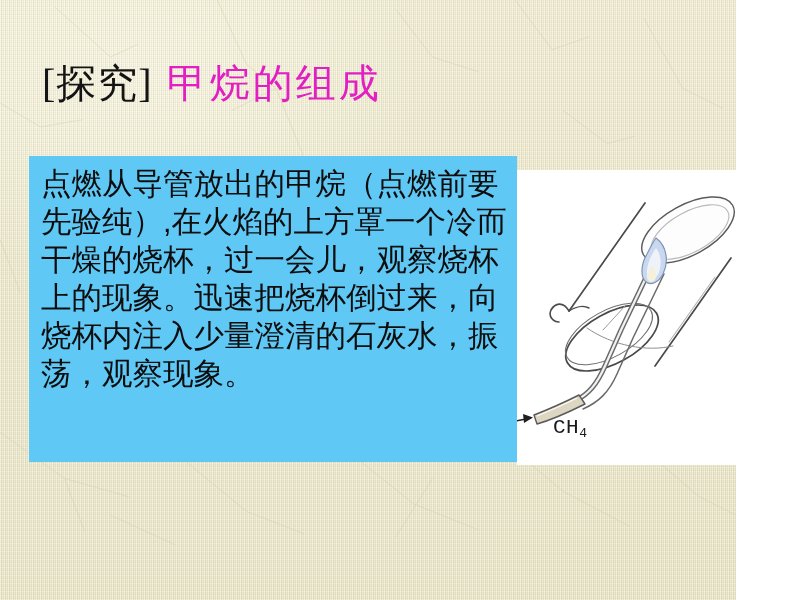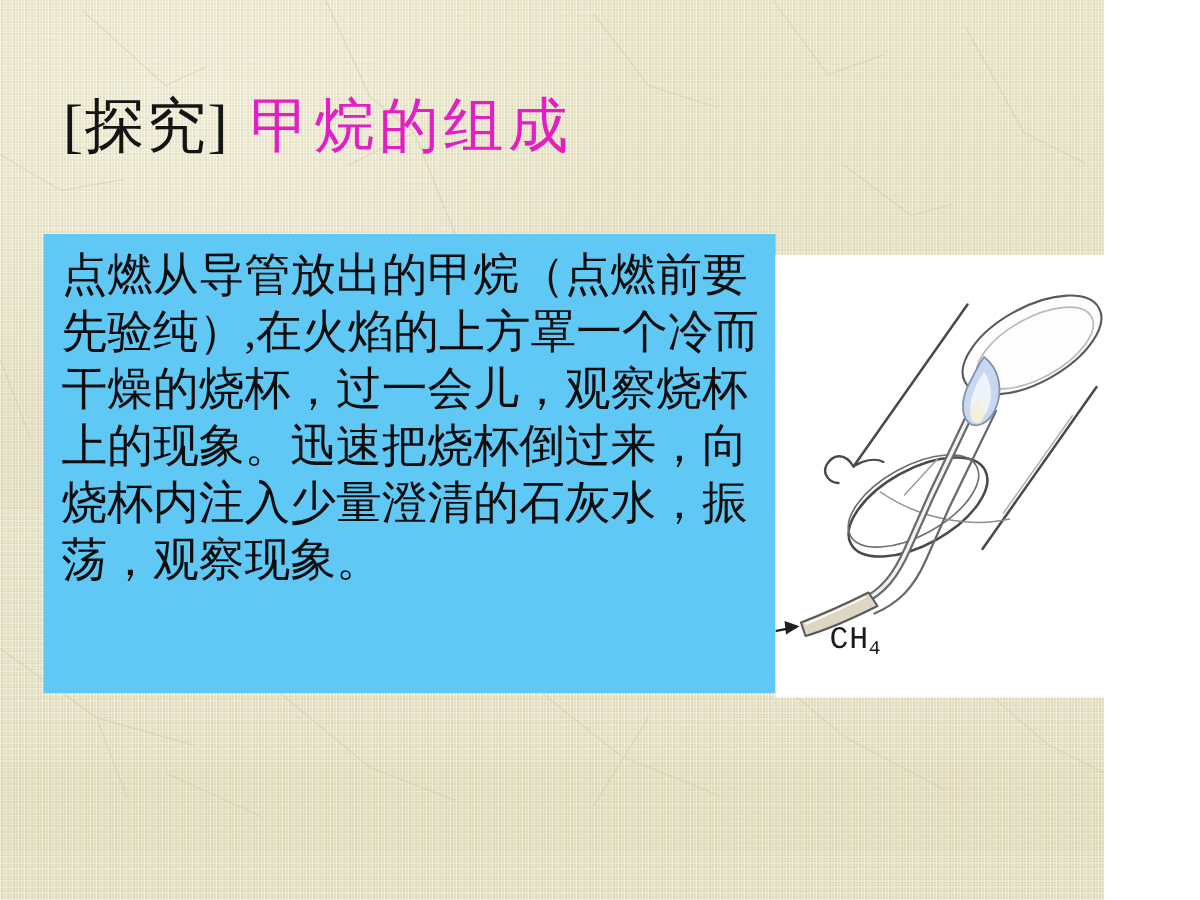--- a/index.html
+++ b/index.html
@@ -75,21 +75,21 @@
     position: absolute;
     left: 29px;
     top: 156px;
     width: 488px;
     height: 306px;
     background: #5fc8f5;
     box-sizing: border-box;
     padding: 8px 4px 0 12px;
   }
   #body-text {
-    font-family: Liberation Serif, serif;
+    font-family: Liberation Sans, sans-serif;
     font-size: 30.5px;
     line-height: 38px;
     color: #0d0d0d;
     letter-spacing: 0px;
     word-break: break-all;
     text-align: left;
   }
 
   
   #figure-panel {

